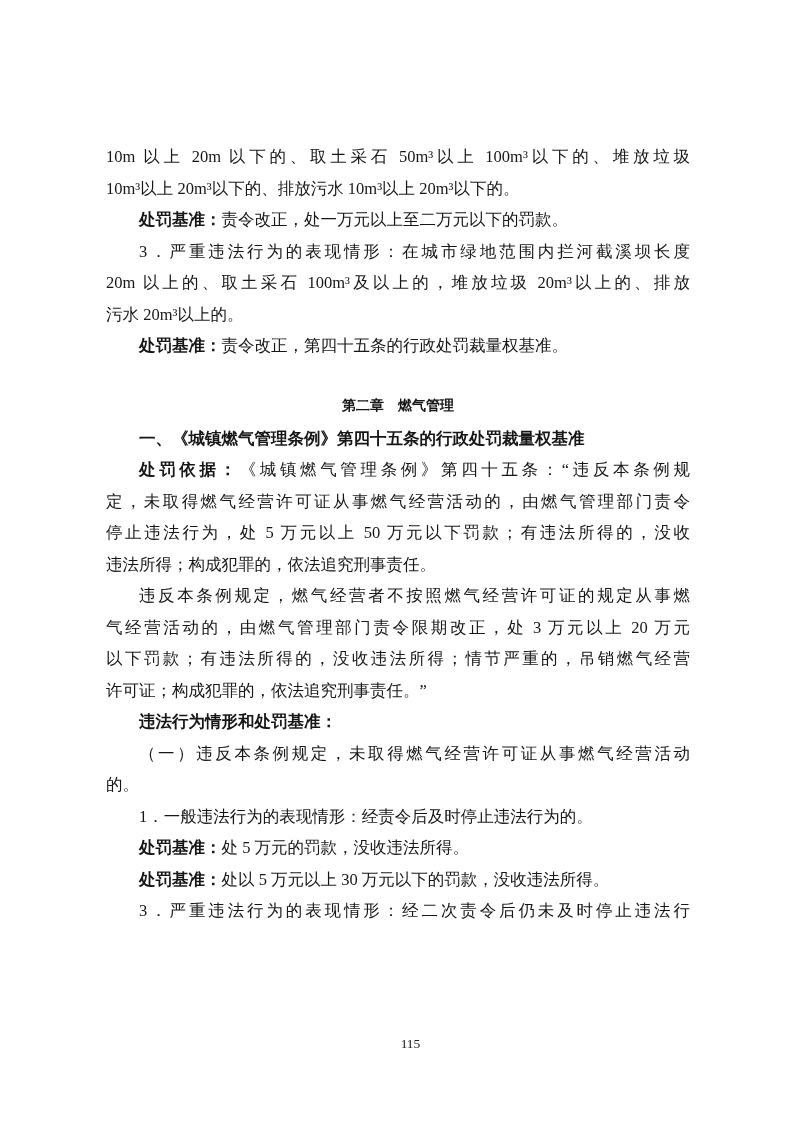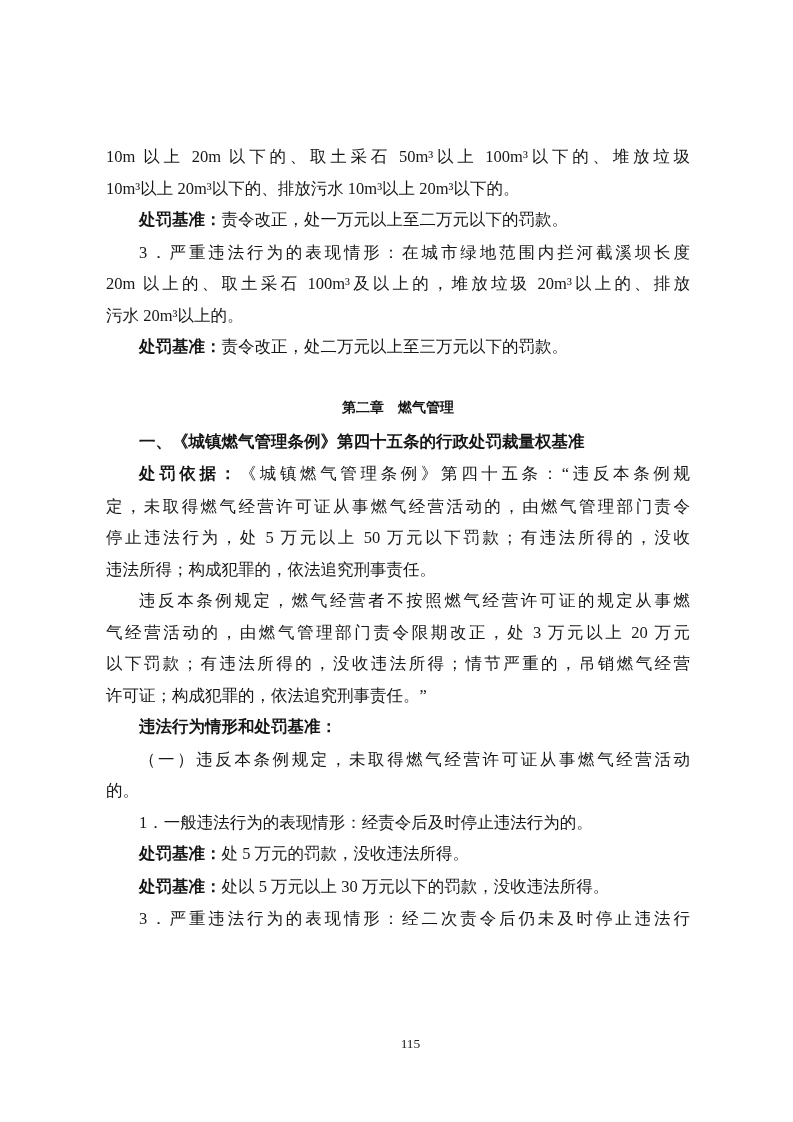--- a/index.html
+++ b/index.html
@@ -21,21 +21,21 @@
     line-height: 31.5px;
   }
   .line { white-space: normal; }
   .line.indent { text-indent: 2em; }
   .line.justify {
     text-align: justify;
     text-align-last: justify;
     text-justify: inter-ideograph;
   }
   .hei {
-    font-family: Liberation Mono, monospace;
+    font-family: Liberation Sans, sans-serif;
     font-weight: 700;
   }
   .line.chapter {
     text-align: center;
     font-size: 14px;
     line-height: 36px;
     margin-top: 25px;
     font-family: "Liberation Sans", "DejaVu Sans", sans-serif;
     font-weight: 700;
   }
@@ -54,21 +54,21 @@
 <body>
 
 <div class="page">
   <div class="content" id="content">
       <div class="line justify"><span>10m 以上 20m 以下的、取土采石 50m³以上 100m³以下的、堆放垃圾</span></div>
       <div class="line"><span>10m³以上 20m³以下的、排放污水 10m³以上 20m³以下的。</span></div>
       <div class="line indent"><span class="hei">处罚基准：</span><span>责令改正，处一万元以上至二万元以下的罚款。</span></div>
       <div class="line indent justify"><span>3．严重违法行为的表现情形：在城市绿地范围内拦河截溪坝长度</span></div>
       <div class="line justify"><span>20m 以上的、取土采石 100m³及以上的，堆放垃圾 20m³以上的、排放</span></div>
       <div class="line"><span>污水 20m³以上的。</span></div>
-      <div class="line indent"><span class="hei">处罚基准：</span><span>责令改正，处二万元以上至三万元以下的罚款。</span></div>
+      <div class="line indent"><span class="hei">处罚基准：</span><span>责令改正，第四十五条的行政处罚裁量权基准。</span></div>
       <div class="line chapter"><span class="hei">第二章　燃气管理</span></div>
       <div class="line indent"><span class="hei">一、《城镇燃气管理条例》第四十五条的行政处罚裁量权基准</span></div>
       <div class="line indent justify"><span class="hei">处罚依据：</span><span>《城镇燃气管理条例》第四十五条：“违反本条例规</span></div>
       <div class="line justify"><span>定，未取得燃气经营许可证从事燃气经营活动的，由燃气管理部门责令</span></div>
       <div class="line justify"><span>停止违法行为，处 5 万元以上 50 万元以下罚款；有违法所得的，没收</span></div>
       <div class="line"><span>违法所得；构成犯罪的，依法追究刑事责任。</span></div>
       <div class="line indent justify"><span>违反本条例规定，燃气经营者不按照燃气经营许可证的规定从事燃</span></div>
       <div class="line justify"><span>气经营活动的，由燃气管理部门责令限期改正，处 3 万元以上 20 万元</span></div>
       <div class="line justify"><span>以下罚款；有违法所得的，没收违法所得；情节严重的，吊销燃气经营</span></div>
       <div class="line"><span>许可证；构成犯罪的，依法追究刑事责任。”</span></div>

